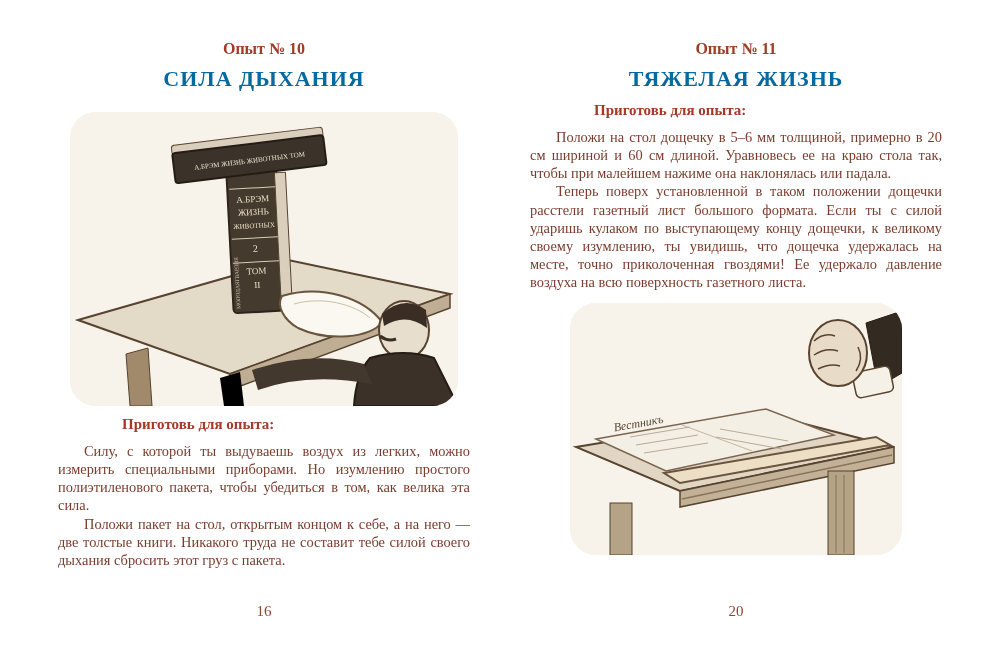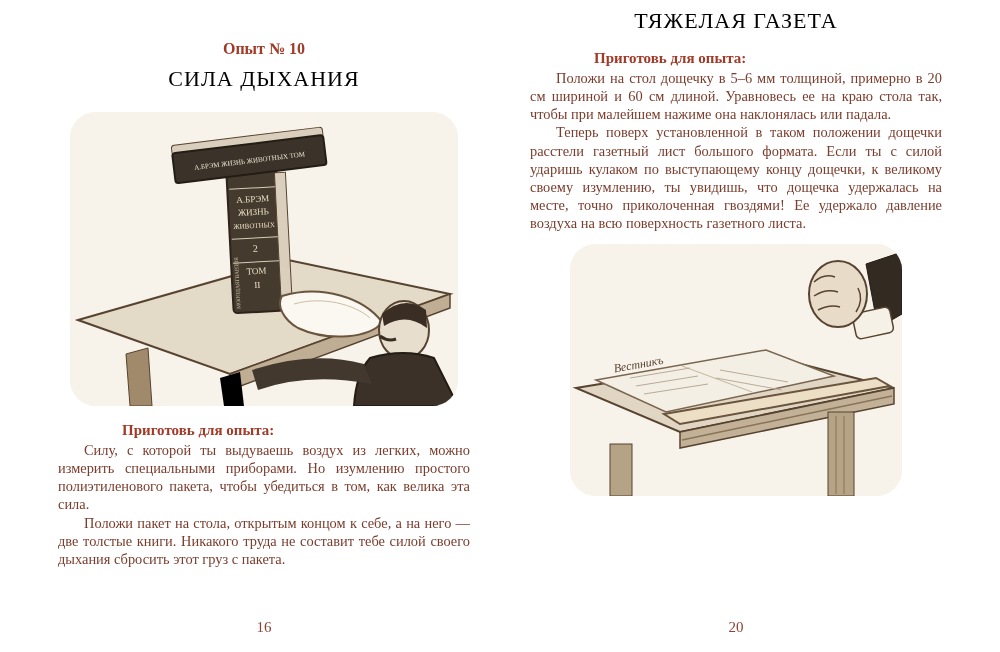--- a/index.html
+++ b/index.html
@@ -5,35 +5,35 @@
   html,body { margin:0; padding:0; background:#ffffff; }
   .spread {
     position:relative; width:1000px; height:652px; background:#ffffff;
     font-family:"Liberation Serif", serif; color:#7a3c2c; overflow:hidden;
   }
   .page { position:absolute; top:0; height:100%; }
   .page-left  { left:58px;  width:412px; }
   .page-right { left:530px; width:412px; }
 
   .exp-label { margin-top:40px; text-align:center; font-weight:bold; font-size:16px; color:#a23a28; }
-  .page-title { margin-top:8px; text-align:center; font-weight:normal; font-size:22px; letter-spacing:1px; color:#000000; }
+  .page-title { margin-top:8px; text-align:center; font-weight:bold; font-size:22px; letter-spacing:1px; color:#0369a1; }
 
   .illus { background:#f7f3eb; overflow:hidden; border-radius:26px; }
   .illus svg { display:block; width:100%; height:100%; }
   .illus-left  { width:388px; height:294px; margin:20px auto 0; }
   .illus-right { width:332px; height:252px; margin:12px auto 0; }
 
-  .prepare { margin-left:64px; margin-top:16px; }
+  .prepare { margin-left:64px; margin-top:10px; }
   .prepare-heading { font-weight:bold; font-size:15px; color:#a23a28; }
   .prepare-items { font-style:italic; font-size:14.5px; color:#7a3c2c; margin-top:1px; }
 
-  .body-text { margin-top:2px; }
+  .body-text { margin-top:9px; }
   .body-text p { margin:0; font-size:14.4px; line-height:1.26; text-align:justify; text-indent:26px; color:#7a3c2c; }
 
-  .page-num { position:absolute; bottom:16px; left:0; right:0; text-align:center; font-size:15px; color:#8a4534; }
+  .page-num { position:absolute; bottom:32px; left:0; right:0; text-align:center; font-size:15px; color:#8a4534; }
 
   svg text { font-family:"Liberation Serif", serif; }
 </style>
 </head>
 <body>
 
 <div class="spread">
 
   <div class="page page-left">
 
@@ -82,29 +82,30 @@
         </g>
       </svg>
     </div>
 
     <div class="prepare">
       <div class="prepare-heading">Приготовь для опыта:</div>
     </div>
 
     <div class="body-text">
       <p>Силу, с которой ты выдуваешь воздух из легких, можно измерить специальными приборами. Но изумлению простого полиэтиленового пакета, чтобы убедиться в том, как велика эта сила.</p>
-      <p>Положи пакет на стола, открытым концом к себе, а на него — две толстые книги. Никакого труда не составит тебе силой своего дыхания сбросить этот груз с пакета.</p>
+      <p>Положи пакет на стол, открытым концом к себе, а на него — две толстые книги. Никакого труда не составит тебе силой своего дыхания сбросить этот груз с пакета.</p>
     </div>
 
     <div class="page-num">16</div>
   </div>
 
   <div class="page page-right">
 
-    <div class="page-title">ТЯЖЕЛАЯ ГАЗЕТА</div>
+    <div class="exp-label">Опыт № 11</div>
+    <div class="page-title">ТЯЖЕЛАЯ ЖИЗНЬ</div>
 
     <div class="prepare">
       <div class="prepare-heading">Приготовь для опыта:</div>
     </div>
 
     <div class="body-text">
       <p>Положи на стол дощечку в 5–6 мм толщиной, примерно в 20 см шириной и 60 см длиной. Уравновесь ее на краю стола так, чтобы при малейшем нажиме она наклонялась или падала.</p>
       <p>Теперь поверх установленной в таком положении дощечки расстели газетный лист большого формата. Если ты с силой ударишь кулаком по выступающему концу дощечки, к великому своему изумлению, ты увидишь, что дощечка удержалась на месте, точно приколоченная гвоздями! Ее удержало давление воздуха на всю поверхность газетного листа.</p>
     </div>
 

